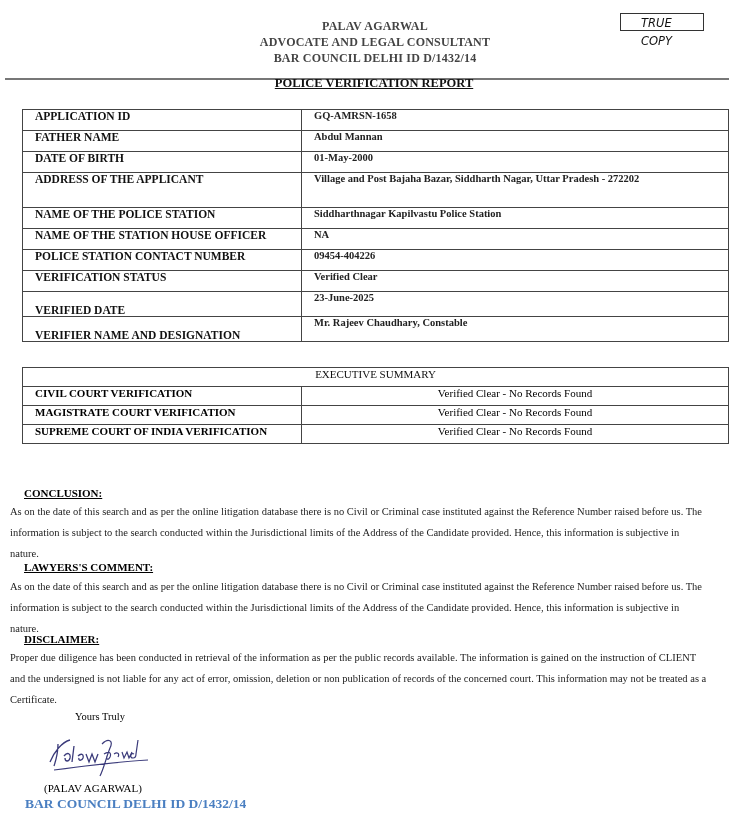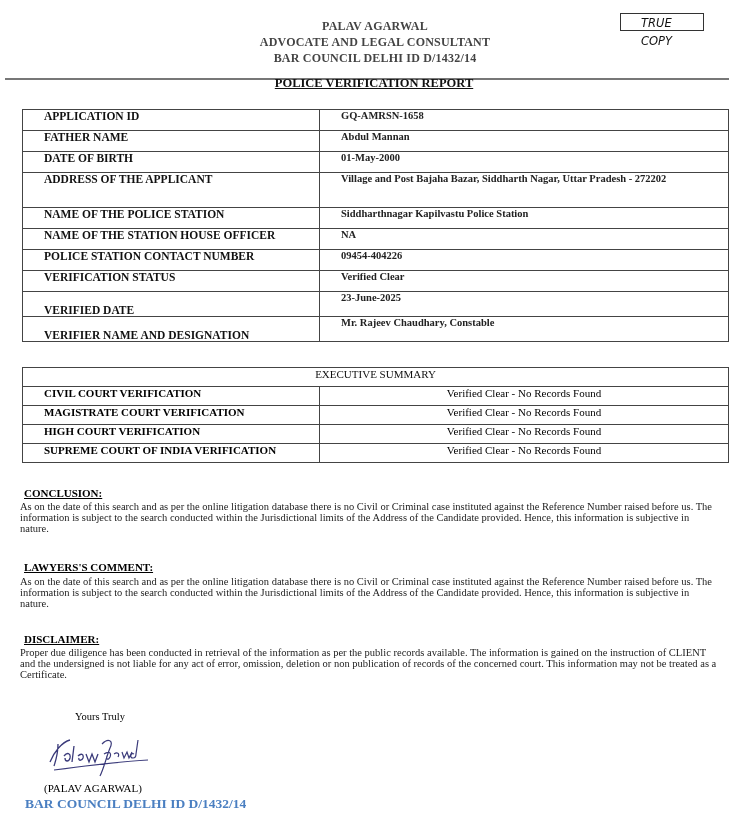--- a/index.html
+++ b/index.html
@@ -25,41 +25,41 @@
     .report-title {
       position: absolute; left: 0; width: 748px; top: 76px; text-align: center;
       font-weight: bold; font-size: 12.5px; text-decoration: underline;
       color: #111;
     }
     table {
       border-collapse: collapse; position: absolute; left: 22px;
       width: 707px; font-size: 11.5px;
     }
     td {
-      border: 1px solid #444; padding: 0 21px; vertical-align: top;
+      border: 1px solid #444; padding: 0 12px; vertical-align: top;
     }
     .details td.k { width: 254px; font-weight: bold; color: #111; }
     .details td.v { font-weight: bold; font-size: 10.5px; color: #222; }
     .details tr { height: 21px; }
     .details tr.tall { height: 35px; }
     .details tr.tall2 { height: 25px; }
     .details tr.bot td.k { vertical-align: bottom; border-radius: 9px; }
     .details { top: 109px; border: 1.5px solid #333; }
     .summary { top: 367px; border: 1.5px solid #333; }
     .summary tr { height: 19px; }
     .summary td.h { text-align: center; font-size: 11px; color: #111; }
     .summary td.k { width: 254px; font-weight: bold; font-size: 11px; }
     .summary td.v { text-align: center; font-size: 11px; }
     .section-h {
       position: absolute; left: 24px; font-weight: bold; font-size: 11px;
       text-decoration: underline;
     }
     .section-p {
-      position: absolute; left: 20px; width: 700px; font-size: 10.5px;
-      line-height: 11px; color: #222;
+      position: absolute; left: 10px; width: 700px; font-size: 10.5px;
+      line-height: 21px; color: #222;
     }
     .yours { position: absolute; left: 75px; top: 711px; font-size: 10.5px; }
     .signature { position: absolute; left: 44px; top: 732px; width: 110px; height: 48px; }
     .sig-name { position: absolute; left: 44px; top: 782px; font-size: 11px; }
     .sig-bar {
       position: absolute; left: 25px; top: 796px; font-weight: bold;
       color: #4a7fc1; font-size: 13.5px;
     }
   </style>
 </head>
@@ -126,24 +126,20 @@
       </tr>
   <tr>
         <td class="k">CIVIL COURT VERIFICATION</td>
         <td class="v">Verified Clear - No Records Found</td>
       </tr>
   <tr>
         <td class="k">MAGISTRATE COURT VERIFICATION</td>
         <td class="v">Verified Clear - No Records Found</td>
       </tr>
   <tr>
-        <td class="k">HIGH COURT VERIFICATION</td>
-        <td class="v">Verified Clear - No Records Found</td>
-      </tr>
-  <tr>
         <td class="k">SUPREME COURT OF INDIA VERIFICATION</td>
         <td class="v">Verified Clear - No Records Found</td>
       </tr>
 </tbody>
   </table>
 
 <div class="section-h" style="top:487px;">CONCLUSION:</div>
 <div class="section-p" style="top:501px;">As on the date of this search and as per the online litigation database there is no Civil or Criminal case instituted against the Reference Number raised before us. The information is subject to the search conducted within the Jurisdictional limits of the Address of the Candidate provided. Hence, this information is subjective in nature.</div>
 
 <div class="section-h" style="top:561px;">LAWYERS'S COMMENT:</div>

